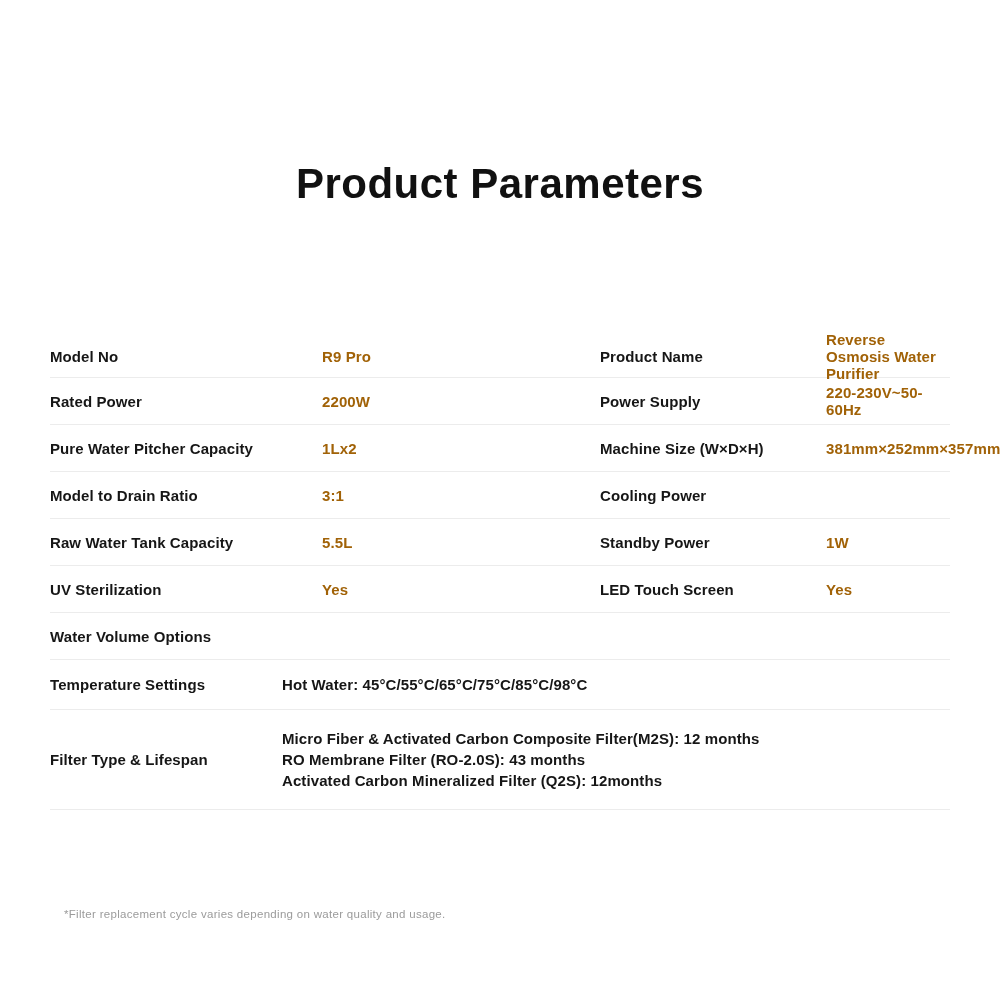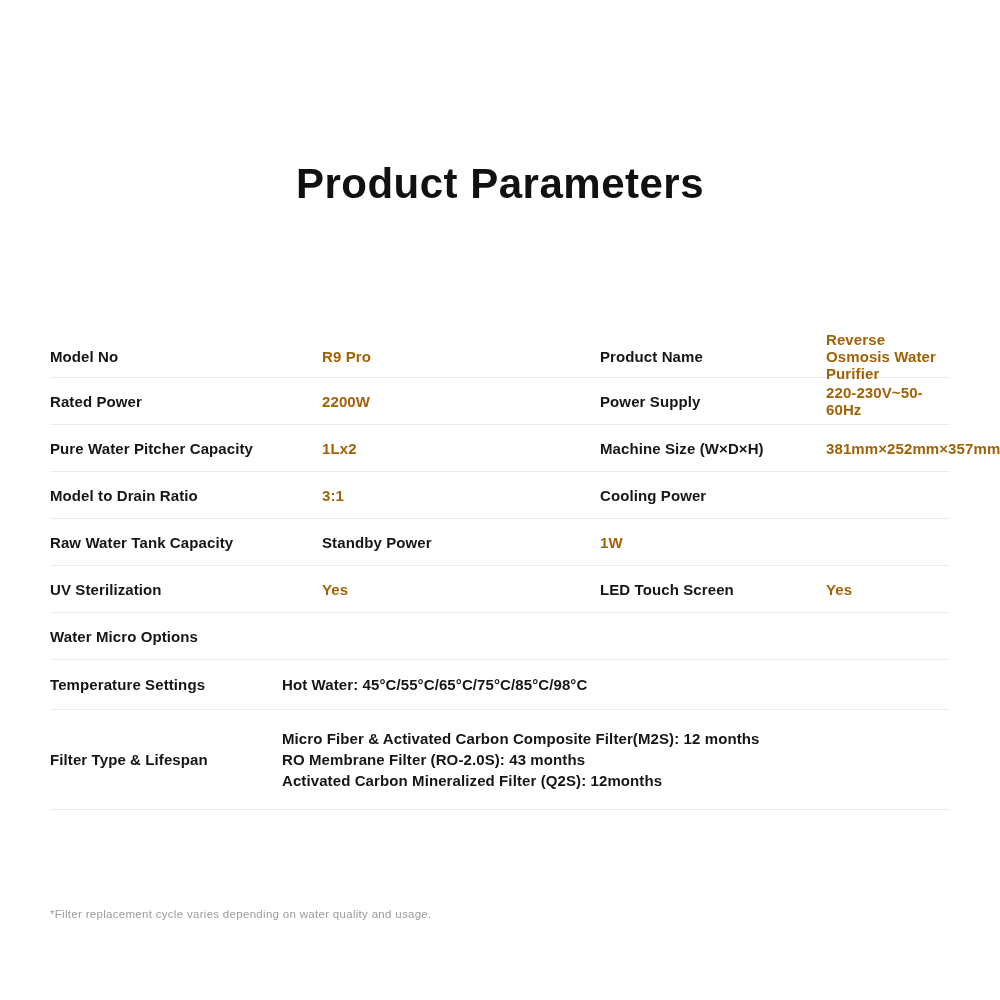--- a/index.html
+++ b/index.html
@@ -55,21 +55,21 @@
   .row.full.one-line { height: 47px; }
   .row.full.two-line { padding: 14px 0; }
   .row.full.three-line { padding: 18px 0; }
   .value-lines { display: flex; flex-direction: column; }
   .value-lines span { line-height: 21px; }
   .label { color: #161616; }
   .value { color: #a16207; }
   .footnote {
     position: absolute;
     top: 908px;
-    left: 50px;
+    left: 64px;
     font-size: 11.5px;
     font-weight: 400;
     letter-spacing: 0.3px;
     color: #9b9b9b;
   }
 </style>
 </head>
 <body>
 
 <div class="page">
@@ -100,33 +100,34 @@
     </div>
 
     <div class="row paired">
       <span class="label">Model to Drain Ratio</span>
       <span class="value">3:1</span>
       <span class="label">Cooling Power</span>
     </div>
 
     <div class="row paired">
       <span class="label">Raw Water Tank Capacity</span>
+      <span class="value">5.5L</span>
       <span class="label">Standby Power</span>
       <span class="value">1W</span>
     </div>
 
     <div class="row paired">
       <span class="label">UV Sterilization</span>
       <span class="value">Yes</span>
       <span class="label">LED Touch Screen</span>
       <span class="value">Yes</span>
     </div>
 
     <div class="row full one-line">
-      <span class="label">Water Micro Options</span>
+      <span class="label">Water Volume Options</span>
     </div>
 
     <div class="row full two-line">
       <span class="label">Temperature Settings</span>
       <div class="value-lines">
         <span>Hot Water: 45°C/55°C/65°C/75°C/85°C/98°C</span>
       </div>
     </div>
 
     <div class="row full three-line">

